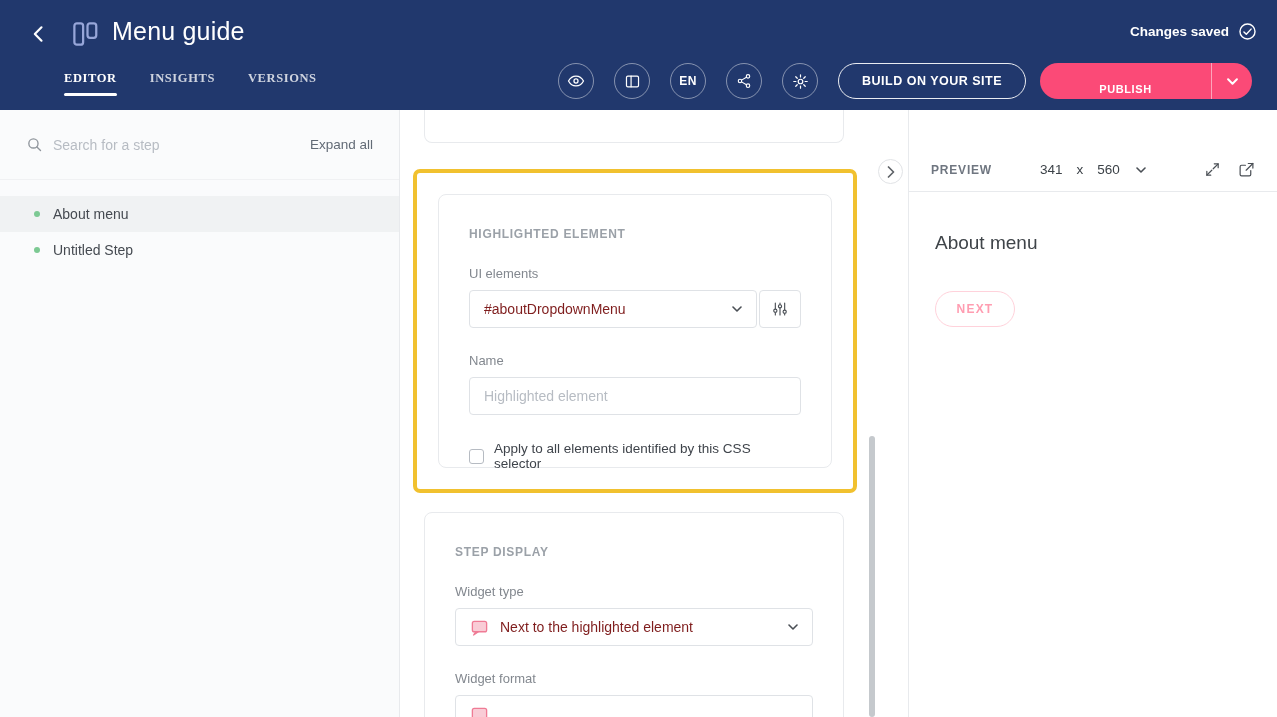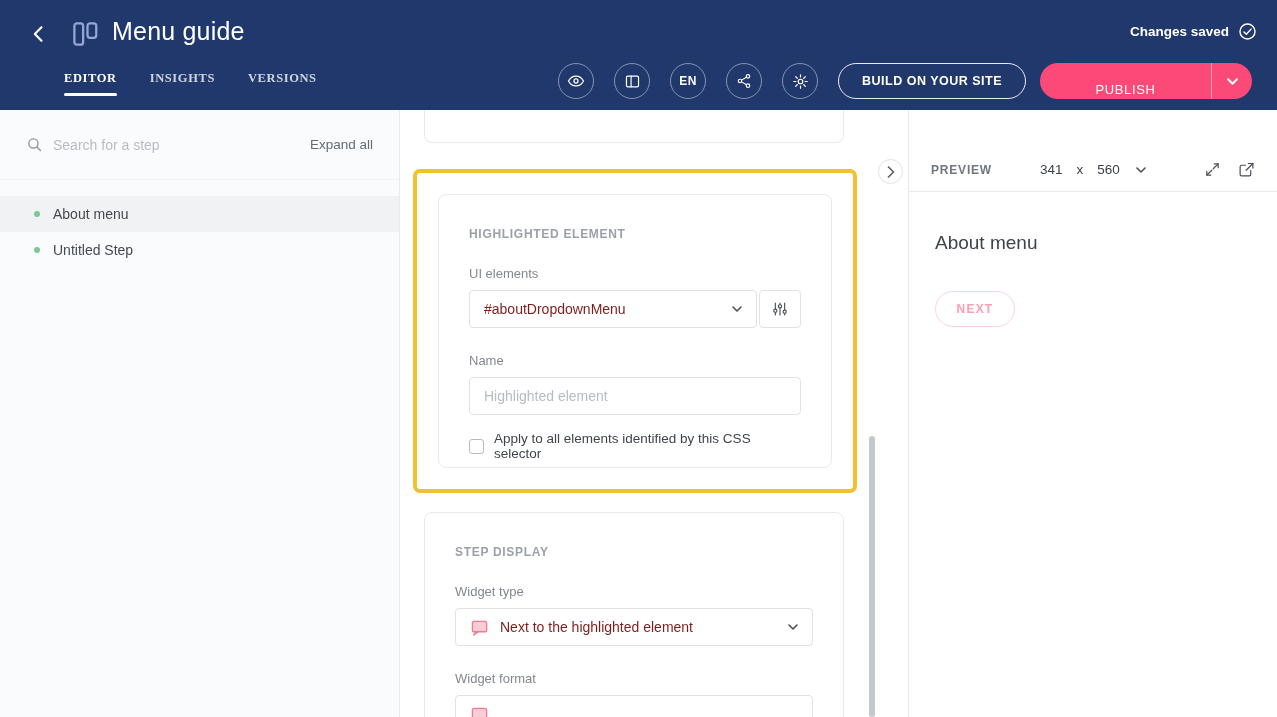--- a/index.html
+++ b/index.html
@@ -17,21 +17,21 @@
   .tabs { position:absolute; left:64px; top:71px; display:flex; gap:33px;font-family:Liberation Serif, serif; }
   .tab { font-size:12.5px; font-weight:600; letter-spacing:0.6px; color:rgba(255,255,255,0.78); padding-bottom:10px; position:relative; cursor:pointer; }
   .tab.active { color:#fff; font-weight:700; }
   .tab.active::after { content:""; position:absolute; left:0; right:0; bottom:0; height:3px; background:#fff; border-radius:2px; }
 
   .header-icons { position:absolute; left:558px; top:63px; display:flex; gap:20px; }
   .circle-btn { width:36px; height:36px; border:1px solid rgba(255,255,255,0.45); border-radius:50%; display:flex; align-items:center; justify-content:center; cursor:pointer; font-size:12px; font-weight:700; letter-spacing:0.3px; }
 
   .build-btn { position:absolute; left:838px; top:63px; height:36px; padding:0 23px; border:1.5px solid rgba(255,255,255,0.9); border-radius:18px; display:flex; align-items:center; font-size:12.5px; font-weight:700; letter-spacing:0.5px; cursor:pointer; background:transparent; color:#fff; }
   .publish-btn { position:absolute; left:1040px; top:63px; width:212px; height:36px; background:#fb4a77; border-radius:18px; display:flex; overflow:hidden; }
-  .publish-main { flex:1; display:flex; align-items:center; justify-content:center; font-size:13px; font-weight:400; letter-spacing:0.6px; cursor:pointer;margin-top:16px; }
+  .publish-main { flex:1; display:flex; align-items:center; justify-content:center; font-size:11px; font-weight:700; letter-spacing:0.6px; cursor:pointer;margin-top:16px; }
   .publish-divider { width:1px; background:rgba(255,255,255,0.5); margin:0; }
   .publish-caret { width:40px; display:flex; align-items:center; justify-content:center; cursor:pointer; }
 
   
   .sidebar { position:absolute; top:110px; left:0; width:400px; bottom:0; background:#fafbfc; border-right:1px solid #e8eaed; }
   .search-row { height:70px; display:flex; align-items:center; padding:0 26px; border-bottom:1px solid #f0f1f3; }
   .search-input { border:none; outline:none; background:transparent; margin-left:10px; font-size:14px; color:#454a51; width:190px; font-family:"Liberation Sans", sans-serif; }
   .search-input::placeholder { color:#b7bcc3; }
   .expand-all { margin-left:auto; font-size:13.5px; color:#626b76; cursor:pointer; }
   .steps { padding-top:16px; }
@@ -46,21 +46,21 @@
   .highlight-ring { position:absolute; left:13px; top:59px; width:444px; height:324px; border:4px solid #f1c12f; border-radius:7px; padding:21px; background:#fff; }
   .card { width:100%; height:100%; border:1px solid #e8eaed; border-radius:8px; background:#fff; padding:32px 30px; }
   .section-title { font-size:12px; letter-spacing:0.7px; color:#9ba1a8; font-weight:600; }
   .field-label { font-size:13px; color:#83888f; margin-top:25px; margin-bottom:9px; }
   .select-row { display:flex; }
   .select { flex:1; height:38px; border:1px solid #dfe2e6; border-radius:4px; display:flex; align-items:center; padding:0 14px; font-size:14px; color:#7f1d1d; background:#fff; cursor:pointer; gap:11px; }
   .select .caret { margin-left:auto; }
   .settings-btn { width:42px; height:38px; border:1px solid #dfe2e6; border-radius:4px; margin-left:2px; display:flex; align-items:center; justify-content:center; cursor:pointer; background:#fff; }
   .text-input { width:100%; height:38px; border:1px solid #dfe2e6; border-radius:4px; padding:0 14px; font-size:14px; color:#3c4248; outline:none; font-family:"Liberation Sans", sans-serif; }
   .text-input::placeholder { color:#b7bcc3; }
-  .checkbox-row { margin-top:16px; display:flex; align-items:center; gap:10px; font-size:13.5px; color:#3f444b; }
+  .checkbox-row { margin-top:26px; display:flex; align-items:center; gap:10px; font-size:13.5px; color:#3f444b; }
   .checkbox { width:15px; height:15px; border:1.5px solid #b6bbc2; border-radius:3px; background:#fff; cursor:pointer; flex:0 0 auto; }
 
   .step-card { position:absolute; left:24px; top:402px; width:420px; height:340px; border:1px solid #e8eaed; border-radius:8px; background:#fff; padding:32px 30px; }
 
   .scroll-thumb { position:absolute; left:469px; top:326px; width:6px; height:281px; background:#c5c9cd; border-radius:3px; cursor:pointer; }
 
   
   .collapse-btn { position:absolute; left:878px; top:159px; width:25px; height:25px; border-radius:50%; border:1px solid #e1e3e6; background:#fff; display:flex; align-items:center; justify-content:center; cursor:pointer; z-index:5; }
 
   

